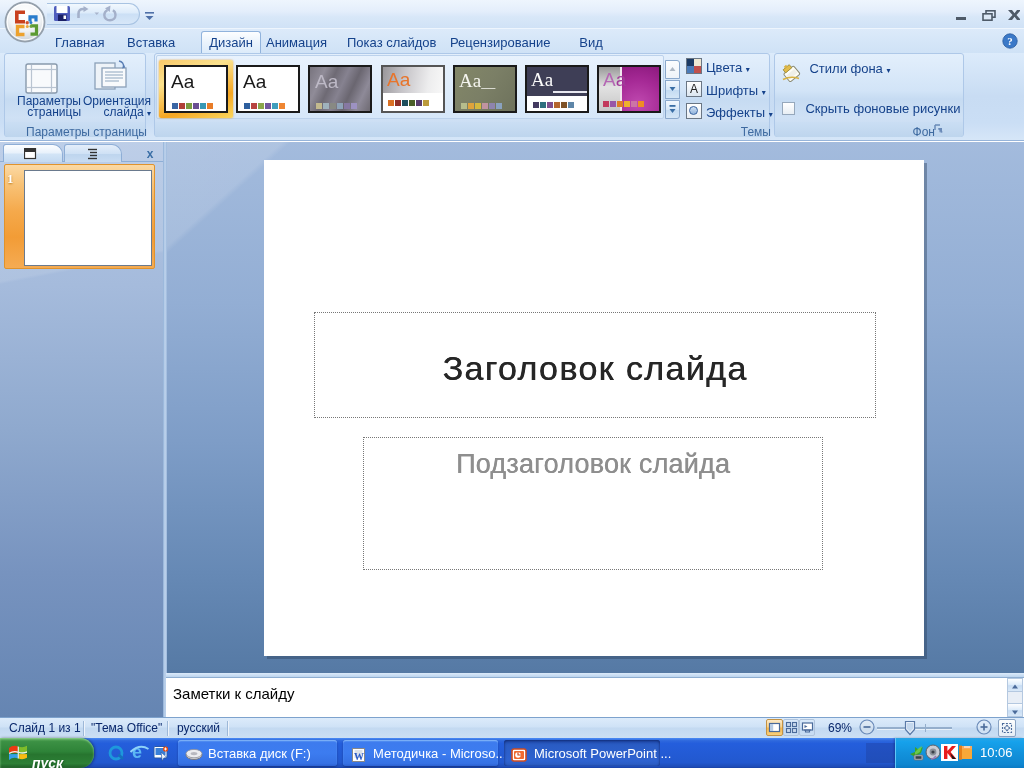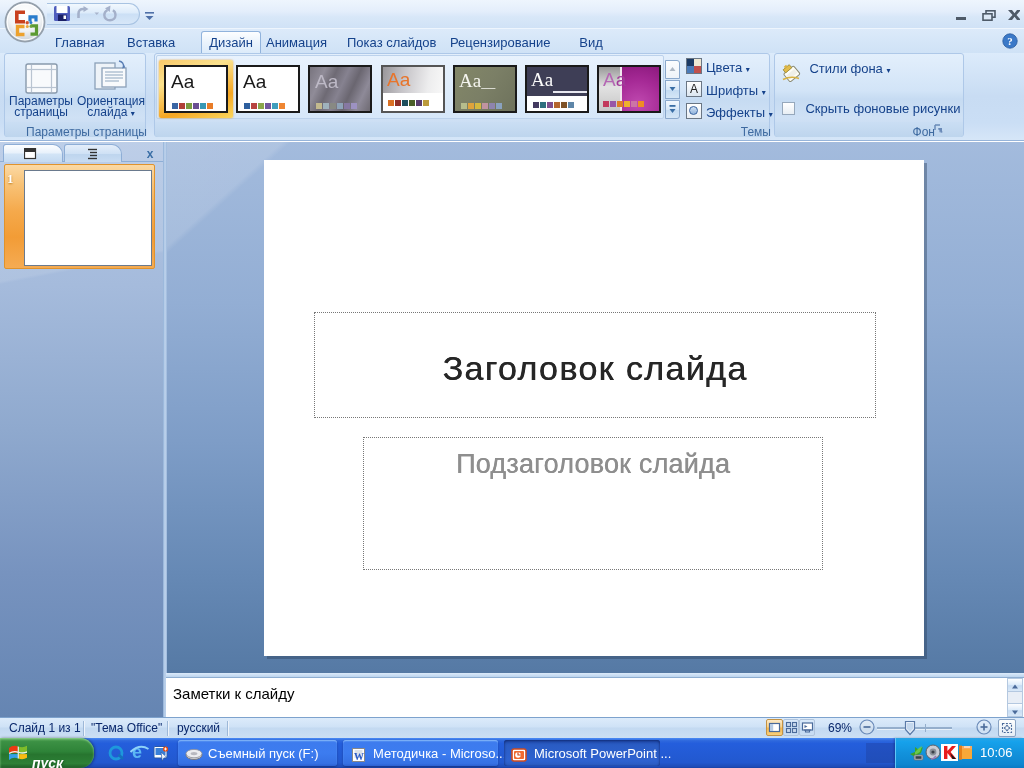--- a/index.html
+++ b/index.html
@@ -28,21 +28,21 @@
 #winbtns{left:950px;top:8px;width:70px;height:14px;color:#5a6a80;}
 
 #ribbon{left:0;top:53px;width:1024px;height:88px;
  background:linear-gradient(#dcebfb 0%,#c8dcf3 50%,#cadef5 80%,#d6e6f8 100%);
  border-bottom:1px solid #96b4da;}
 .group-label{font-size:12px;color:#3e6aa0;text-align:right;}
 .grp{background:linear-gradient(#e3effc 0%,#d2e4f7 45%,#c6dbf2 55%,#cfe1f5 78%,#c3d8ef 100%);
  border:1px solid #aec8e8;border-radius:3px;}
 .grp::before{content:"";position:absolute;left:0;top:68px;width:100%;height:15px;
  background:linear-gradient(#cadef4,#bed5ed);border-radius:0 0 3px 3px;}
-.btnlbl{font-size:12px;color:#15428b;text-align:center;line-height:11px;white-space:nowrap;}
+.btnlbl{font-size:12px;color:#15428b;text-align:right;line-height:11px;white-space:nowrap;}
 .dd{font-size:8px;color:#15428b;}
 
 #main{left:0;top:142px;width:1024px;height:575px;
  background:
   linear-gradient(138deg, rgba(255,255,255,0.17) 0%, rgba(255,255,255,0.13) 17%, rgba(255,255,255,0) 17.5%),
   linear-gradient(180deg,#a3bbdd 0%,#93aed4 28%,#7e9dc7 52%,#6689b5 75%,#5579a4 93%,#516f99 100%);}
 
 #panel{left:0;top:0;width:163px;height:575px;
  background:
   linear-gradient(169deg, rgba(255,255,255,0.14) 0%, rgba(255,255,255,0.10) 23%, rgba(255,255,255,0) 23.5%),
@@ -439,21 +439,21 @@
           <path d="M9 8 l6 5.5 l-3.2 0.6 l-1.6 3 z" fill="#f0f4fa" stroke="#2a5aa8" stroke-width="0.7"></path>
           <circle cx="13.5" cy="5" r="2.6" fill="#e84a10"></circle>
           <path d="M12 5 h3 M13.5 3.5 v3" stroke="#fff" stroke-width="0.9"></path>
         </svg></div>
     <div class="taskbtn abs" style="left:178px;width:159px;">
       <svg width="18" height="14" style="margin:8px 0 0 7px;">
           <ellipse cx="9" cy="7" rx="8" ry="4.5" fill="#d8d8dc" stroke="#787880" stroke-width="1"></ellipse>
           <ellipse cx="9" cy="5.6" rx="8" ry="4.2" fill="#ececf0" stroke="#909098" stroke-width="0.8"></ellipse>
           <ellipse cx="9" cy="5.6" rx="3.4" ry="1.7" fill="#b8b8c0"></ellipse>
         </svg>
-      <span>Съемный пуск (F:)</span>
+      <span>Вставка диск (F:)</span>
     </div>
     <div class="taskbtn abs" style="left:343px;width:155px;">
       <svg width="15" height="16" style="margin:7px 0 0 8px;">
           <rect x="1.5" y="1.5" width="12" height="13" fill="#fff" stroke="#888" stroke-width="1"></rect>
           <g stroke="#b8c4d4" stroke-width="1">
             <line x1="3.5" y1="4" x2="11.5" y2="4"></line>
             <line x1="3.5" y1="6" x2="11.5" y2="6"></line>
             <line x1="3.5" y1="8" x2="11.5" y2="8"></line>
             <line x1="3.5" y1="10" x2="11.5" y2="10"></line>
           </g>

